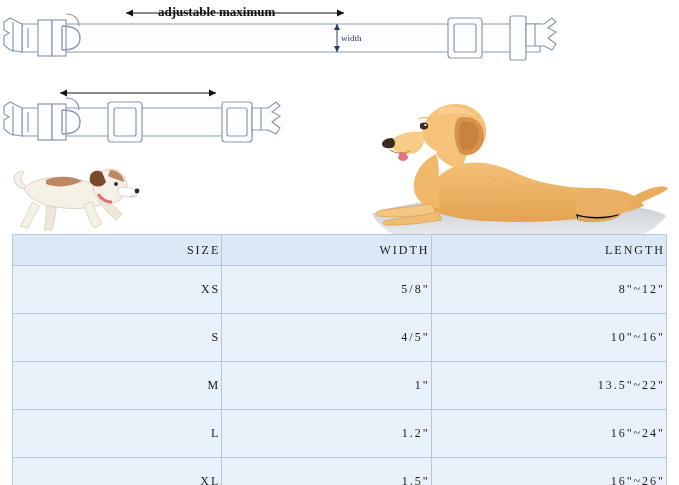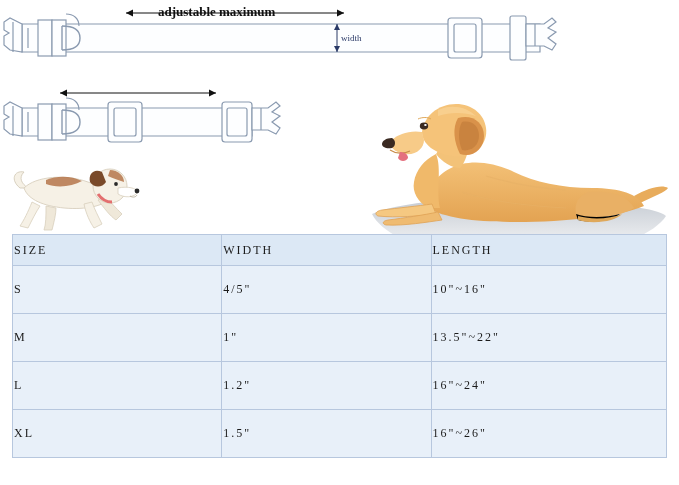--- a/index.html
+++ b/index.html
@@ -46,21 +46,21 @@
   #size-table {
     position: absolute;
     left: 12px;
     top: 234px;
     width: 655px;
     border-collapse: collapse;
     table-layout: fixed;
   }
   #size-table th, #size-table td {
     border: 1px solid #b7c7de;
-    text-align: left;
+    text-align: right;
     font-family: "Liberation Serif", serif;
     font-size: 12px;
     color: #1b1b1b;
     letter-spacing: 2px;
     height: 45px;
     background: #e8f0f9;
     font-weight: normal;
   }
   #size-table th {
     height: 28px;
@@ -239,20 +239,25 @@
     </colgroup>
     <thead>
       <tr>
         <th>SIZE</th>
         <th>WIDTH</th>
         <th>LENGTH</th>
       </tr>
     </thead>
     <tbody>
       <tr>
+        <td>XS</td>
+        <td>5/8"</td>
+        <td>8"~12"</td>
+      </tr>
+      <tr>
         <td>S</td>
         <td>4/5"</td>
         <td>10"~16"</td>
       </tr>
       <tr>
         <td>M</td>
         <td>1"</td>
         <td>13.5"~22"</td>
       </tr>
       <tr>

